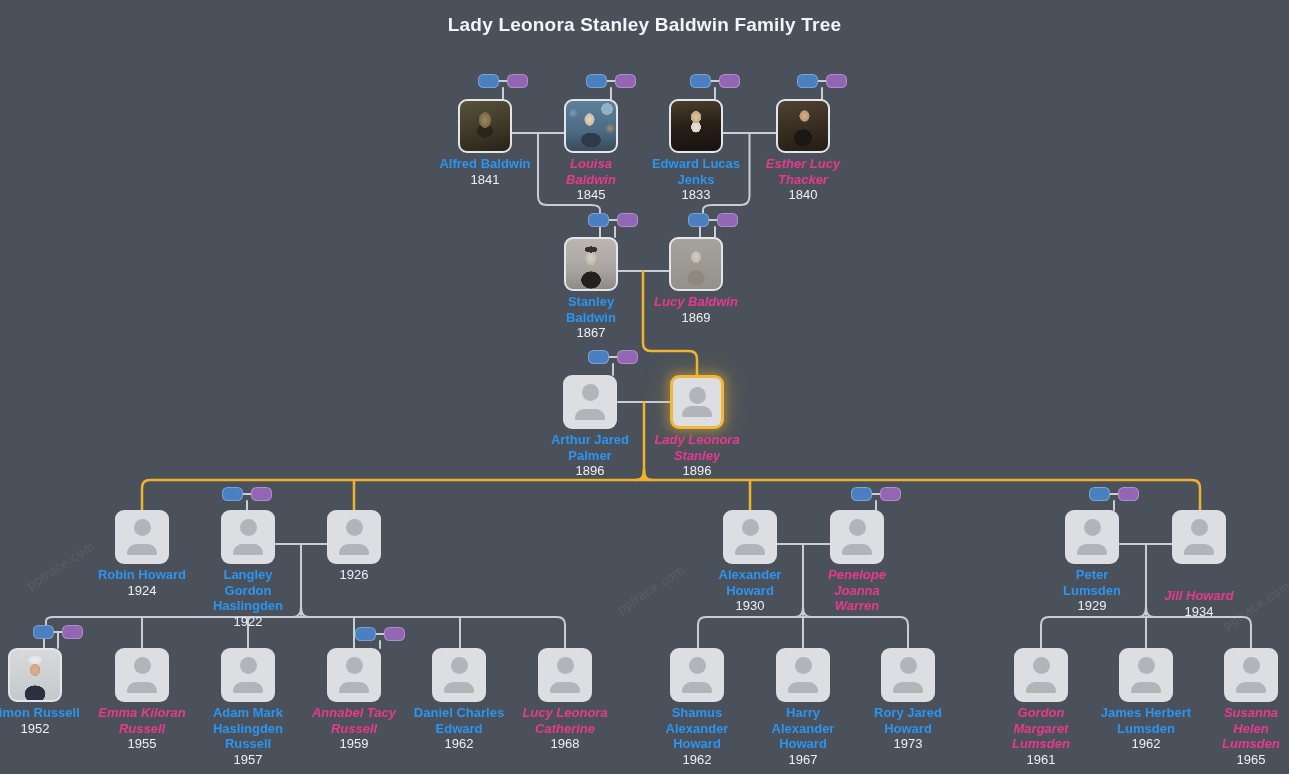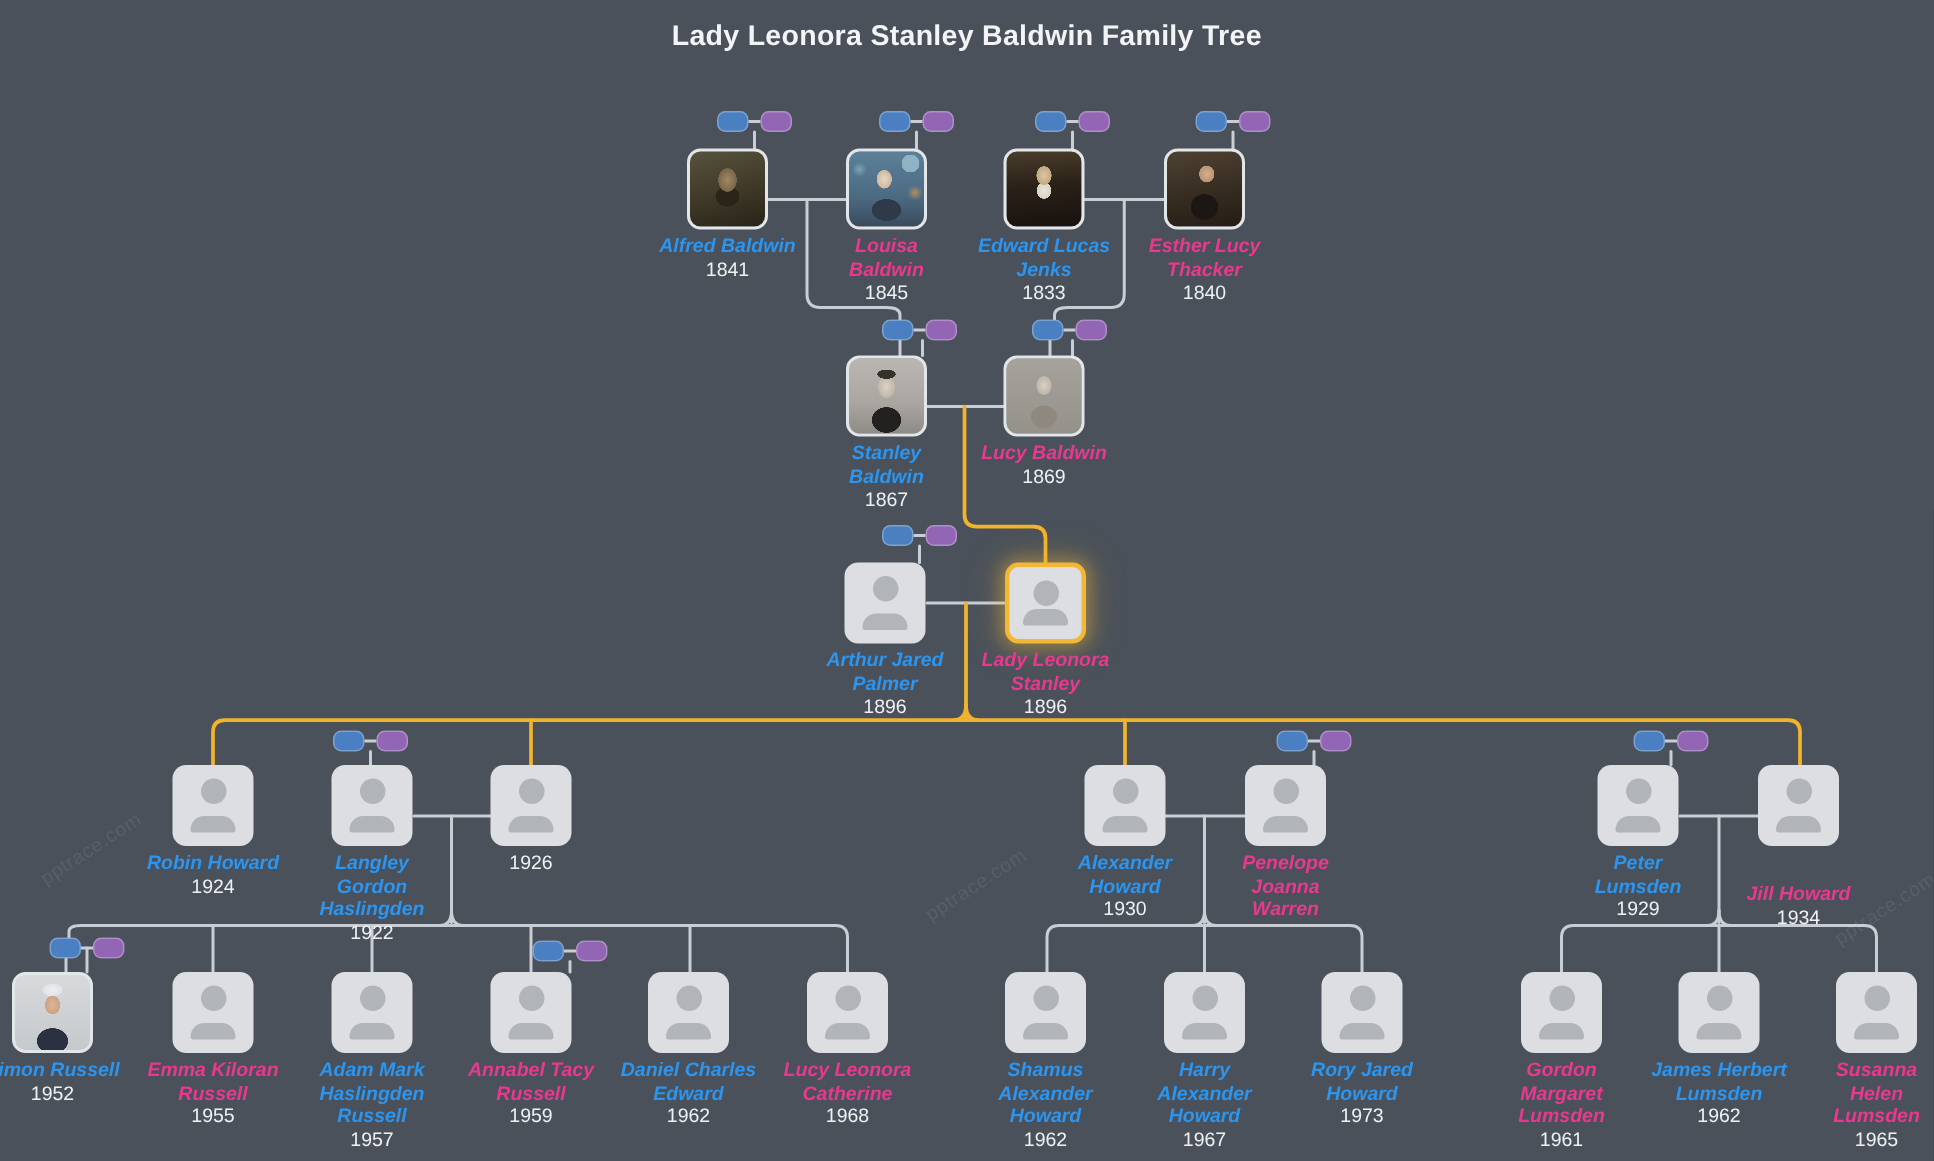--- a/index.html
+++ b/index.html
@@ -16,21 +16,21 @@
   .framed{border:2px solid #e3e6e8;}
   .ph-placeholder{background:#dcdee1;}
   .ph-placeholder::before{content:"";position:absolute;left:50%;top:9px;width:17px;height:17px;
       margin-left:-8.5px;border-radius:50%;background:#b1b5b9;}
   .ph-placeholder::after{content:"";position:absolute;left:50%;bottom:9px;width:30px;height:11px;
       margin-left:-15px;border-radius:15px 15px 3px 3px;background:#b1b5b9;}
   .highlight{border:3px solid #f2b737;
       box-shadow:0 0 10px 3px rgba(242,183,55,.35),0 0 22px 7px rgba(242,183,55,.15);}
   .plabel{position:absolute;width:92px;text-align:center;z-index:4;line-height:15.5px;}
   .pname{font-size:13px;font-weight:700;}
-  .pname.m{color:var(--male,#2b95ef);font-style:italic;}
+  .pname.m{color:var(--male,#2b95ef);}
   .pname.f{color:var(--female,#e8398f);font-style:italic;}
   .pyear{font-size:13px;font-weight:400;color:#eef0f2;}
   .badge{position:absolute;display:flex;align-items:center;width:50px;height:14px;z-index:2;}
   .pill{width:21px;height:14px;border-radius:5.5px;box-sizing:border-box;
         border:1px solid rgba(255,255,255,.28);cursor:pointer;}
   .pill-b{background:var(--badgeblue,#4a7fc1);}
   .pill-p{background:var(--badgepurple,#9265b5);}
   .pill-link{flex:1;height:2px;background:#c9ced4;}
   
   .ph-alfred{background:

